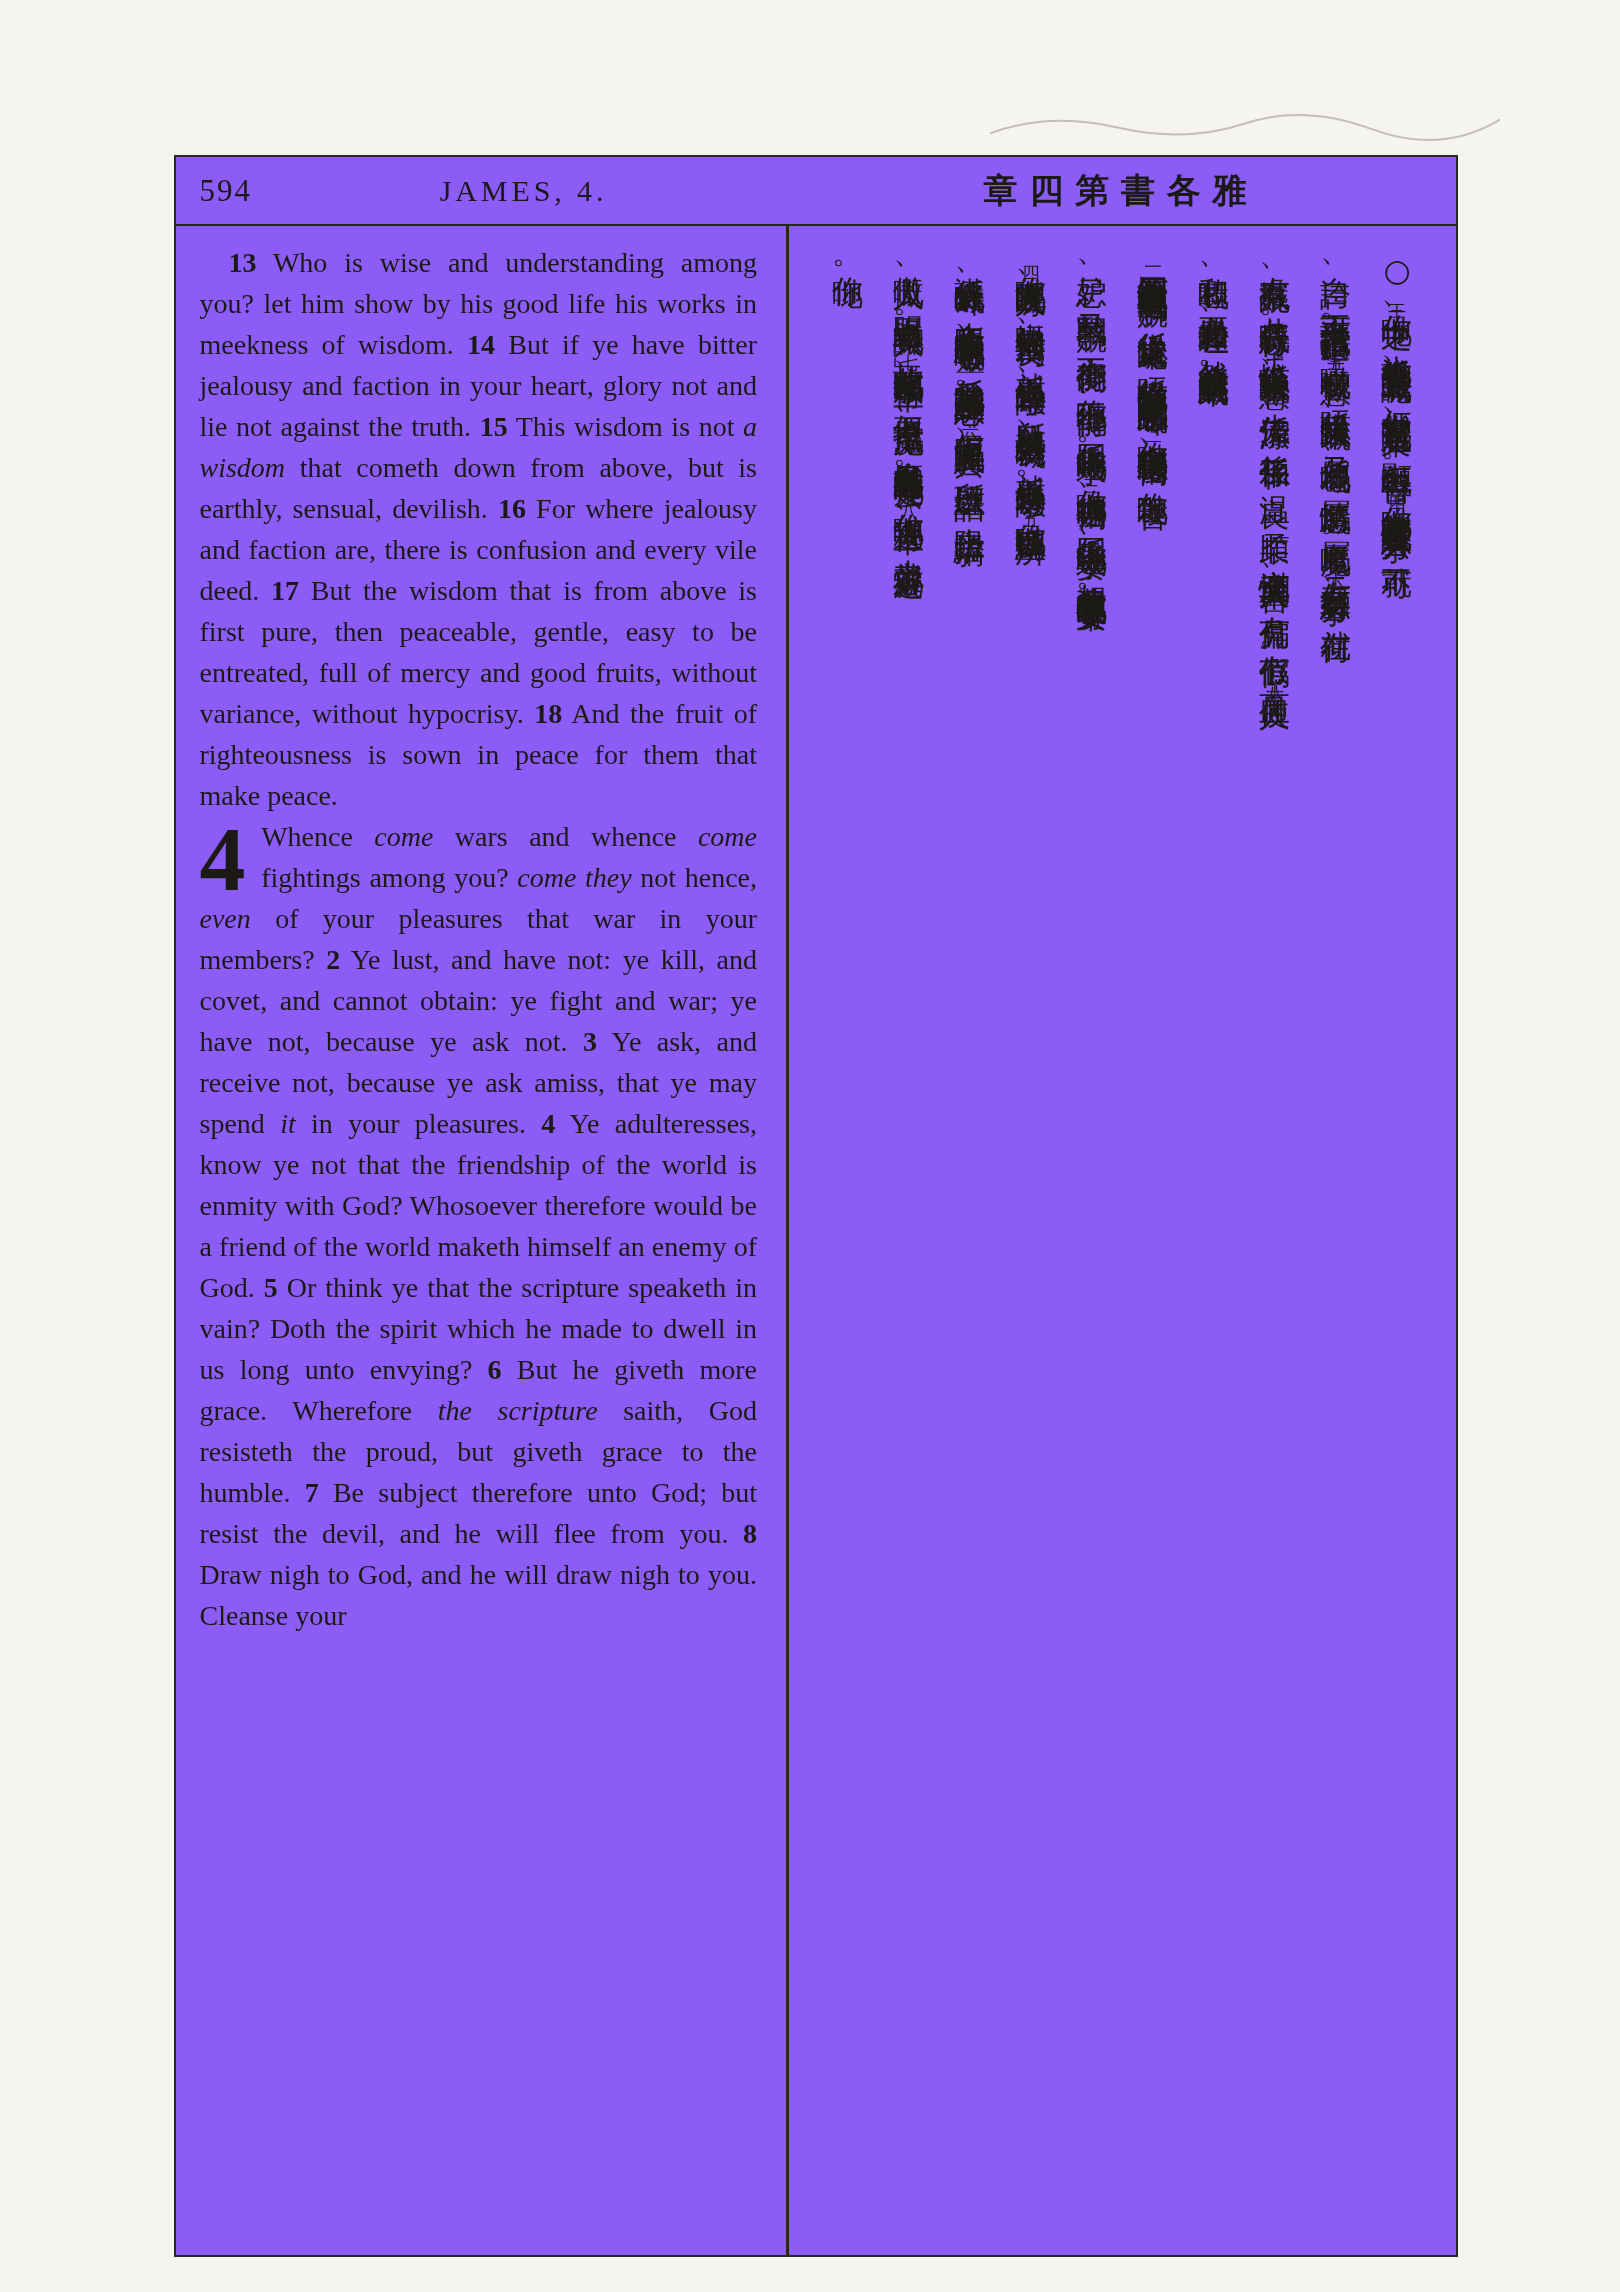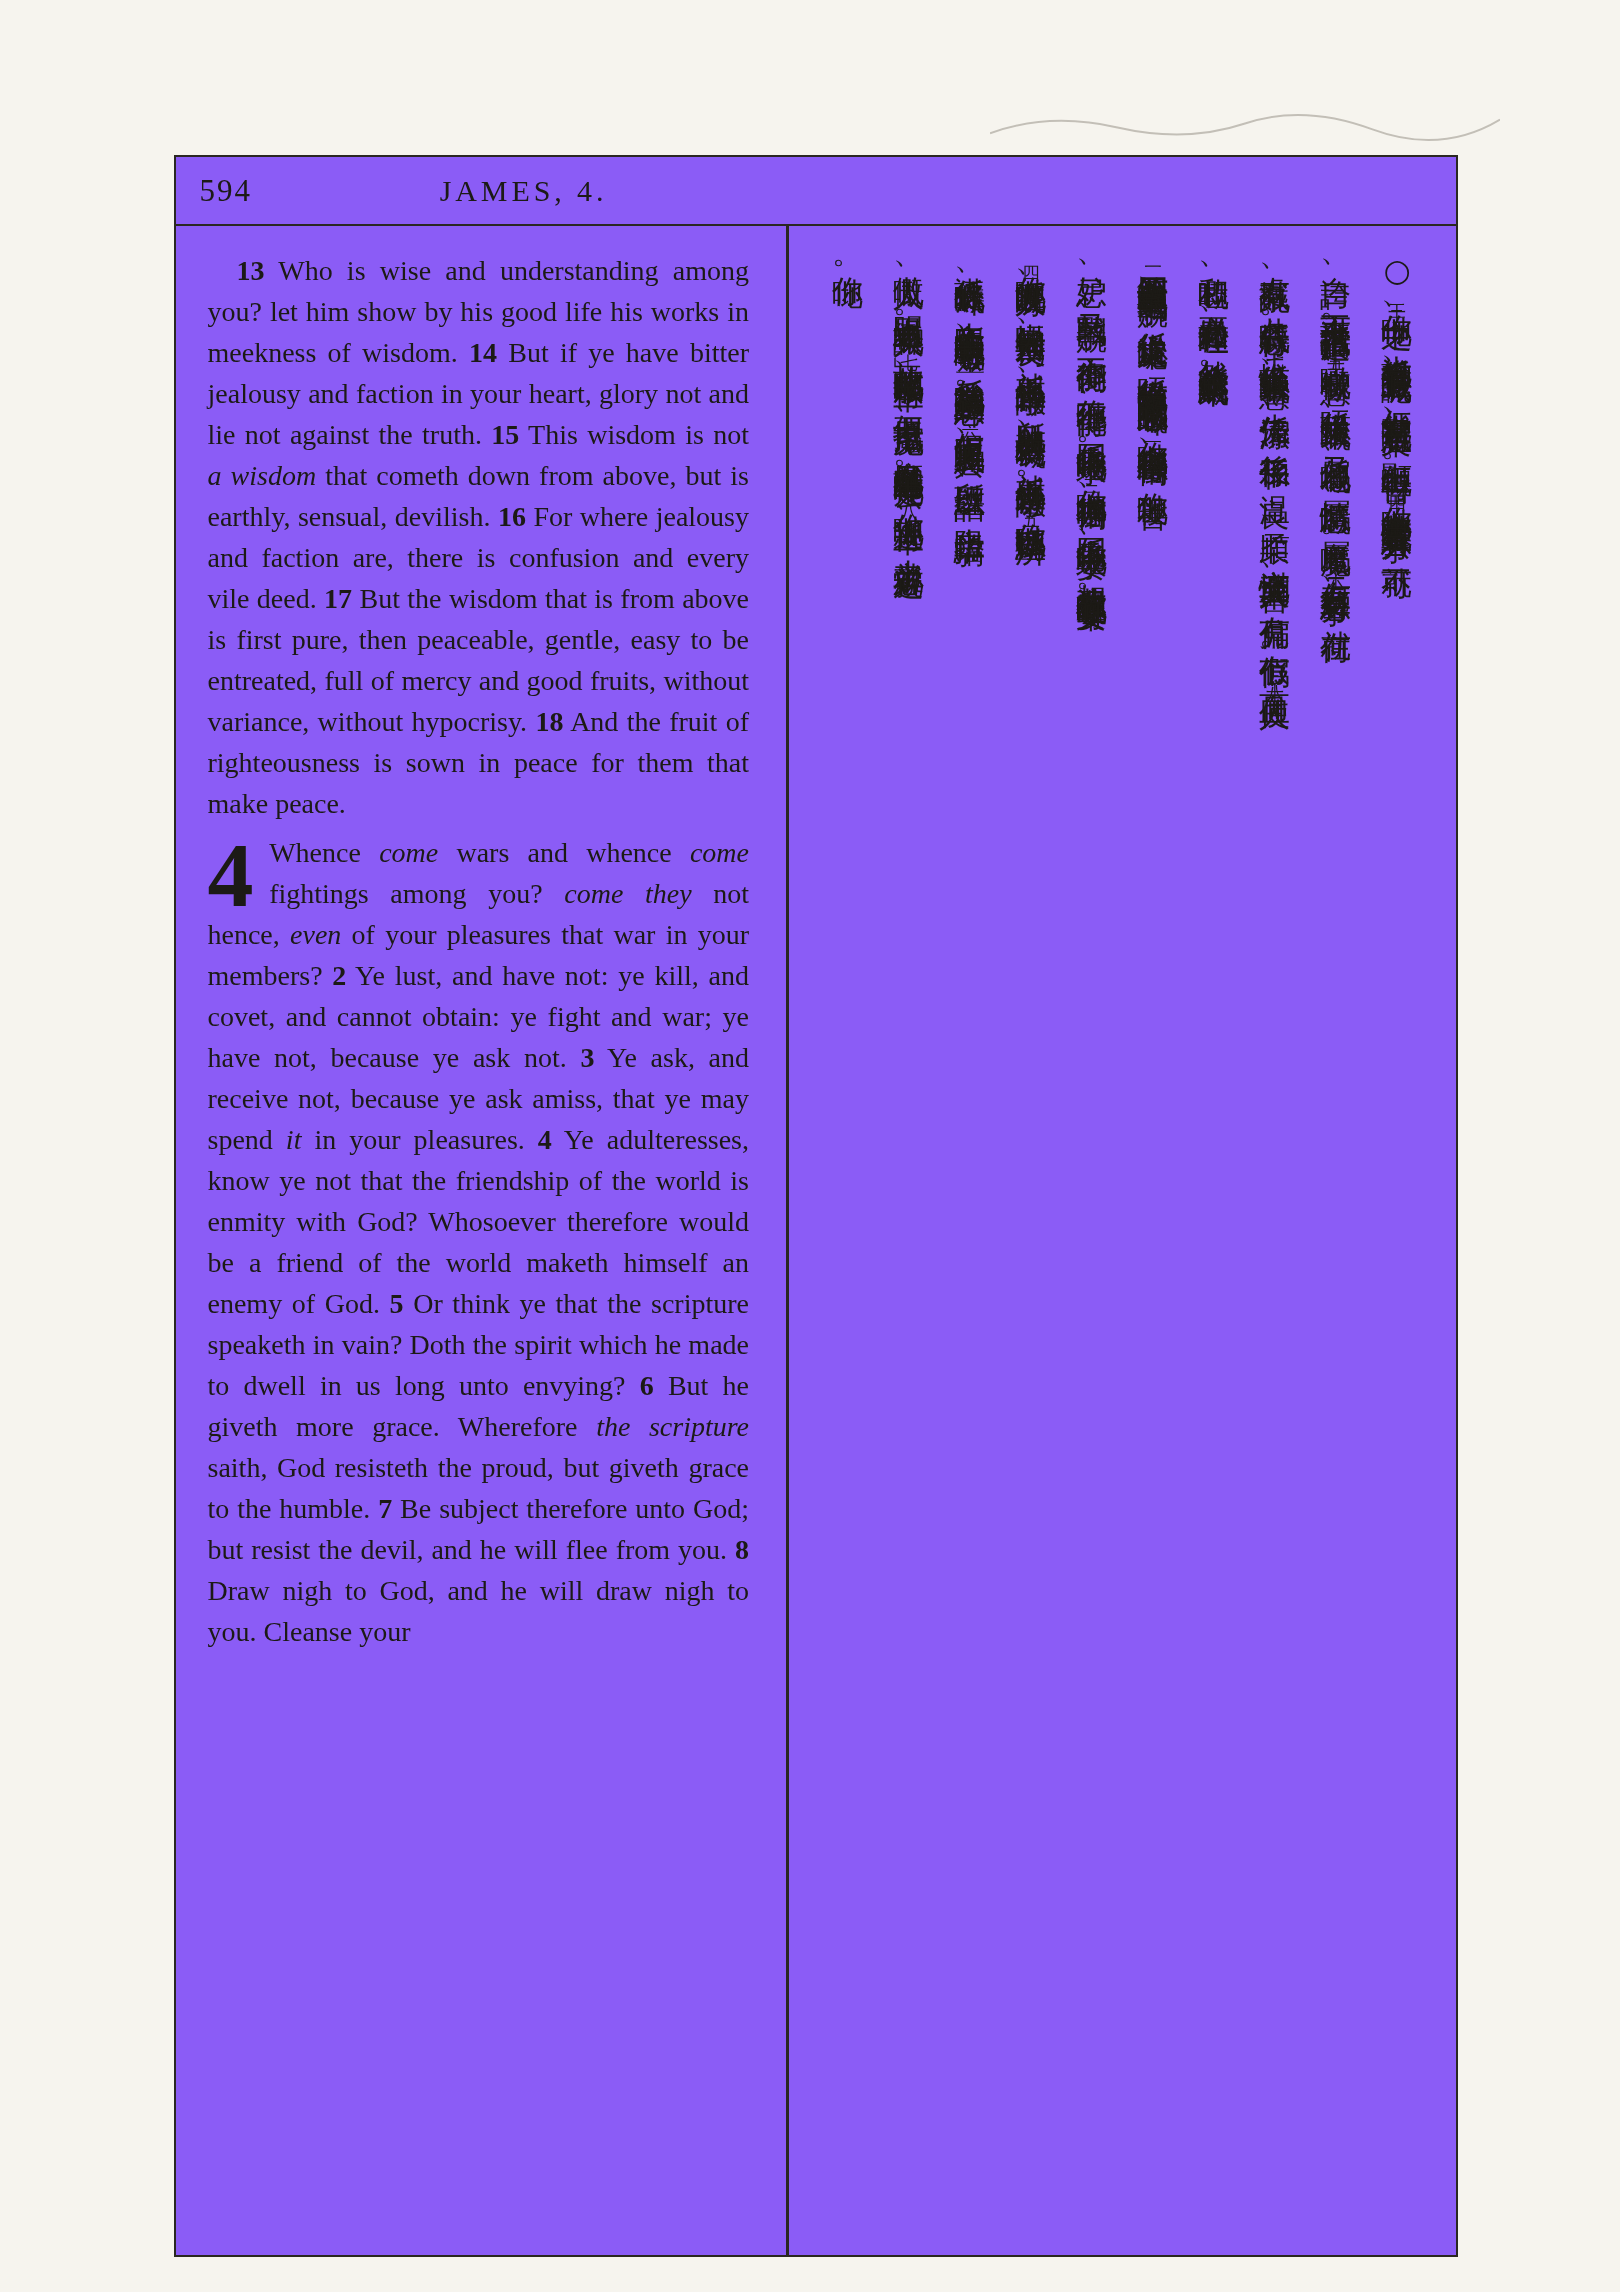--- a/index.html
+++ b/index.html
@@ -33,21 +33,21 @@
   }
   .divider{
     position:absolute;left:610px;top:69px;bottom:0;width:2.9px;background:#2a2722;
   }
   .eng{
     position:absolute;left:0;top:69px;width:610px;bottom:0;
     padding:15.7px 29px 0 23.5px;box-sizing:border-box;
     font-size:28px;line-height:41px;text-align:justify;
     overflow:hidden;
   }
-  .eng p{margin:8px;}
+  .eng p{margin:0;}
   .eng p.indent{text-indent:29px;}
   .b{font-weight:bold;}
   .i{font-style:italic;}
   .dropcap{
     float:left;font-size:92px;line-height:74px;font-weight:bold;
     margin:5.9px 15.7px 0 0;
   }
   .chi{
     position:absolute;left:613px;top:69px;right:0;bottom:0;
     padding:25.5px 29px 17.6px 21.6px;box-sizing:border-box;
@@ -71,20 +71,21 @@
 
   <svg class="artifact" viewBox="0 0 520 60">
     <path d="M0 40 Q 60 18 130 34 T 260 30 T 390 36 T 520 26" fill="none" stroke="#9a958b" stroke-width="2"></path>
   </svg>
 
   <div class="frame">
 
     <div class="header">
       <span class="pagenum">594</span>
       <span class="title-en">JAMES, 4.</span>
+      <span class="title-zh">章四第書各雅</span>
     </div>
 
     <div class="divider"></div>
 
     <div class="eng">
         <p class="indent"><span class="b">13</span><span> Who is wise and understanding among you? let him show by his good life his works in meekness of wisdom.  </span><span class="b">14</span><span> But if ye have bitter jealousy and faction in your heart, glory not and lie not against the truth.  </span><span class="b">15</span><span> This wisdom is not </span><span class="i">a wisdom</span><span> that cometh down from above, but is earthly, sensual, devilish.  </span><span class="b">16</span><span> For where jealousy and faction are, there is confusion and every vile deed.  </span><span class="b">17</span><span> But the wisdom that is from above is first pure, then peaceable, gentle, easy to be entreated, full of mercy and good fruits, without variance, without hypocrisy.  </span><span class="b">18</span><span> And the fruit of righteousness is sown in peace for them that make peace.</span></p>
         <p><span class="dropcap">4</span><span>Whence </span><span class="i">come</span><span> wars and whence </span><span class="i">come</span><span> fightings among you? </span><span class="i">come they</span><span> not hence, </span><span class="i">even</span><span> of your pleasures that war in your members?  </span><span class="b">2</span><span> Ye lust, and have not: ye kill, and covet, and cannot obtain: ye fight and war; ye have not, because ye ask not.  </span><span class="b">3</span><span> Ye ask, and receive not, because ye ask amiss, that ye may spend </span><span class="i">it</span><span> in your pleasures.  </span><span class="b">4</span><span> Ye adulteresses, know ye not that the friendship of the world is enmity with God? Whosoever therefore would be a friend of the world maketh himself an enemy of God.  </span><span class="b">5</span><span> Or think ye that the scripture speaketh in vain? Doth the spirit which he made to dwell in us long unto envying?  </span><span class="b">6</span><span> But he giveth more grace. Wherefore </span><span class="i">the scripture</span><span> saith, God resisteth the proud, but giveth grace to the humble.  </span><span class="b">7</span><span> Be subject therefore unto God; but resist the devil, and he will flee from you.  </span><span class="b">8</span><span> Draw nigh to God, and he will draw nigh to you.  Cleanse your</span></p>
       </div>
 
     <div class="chi">

